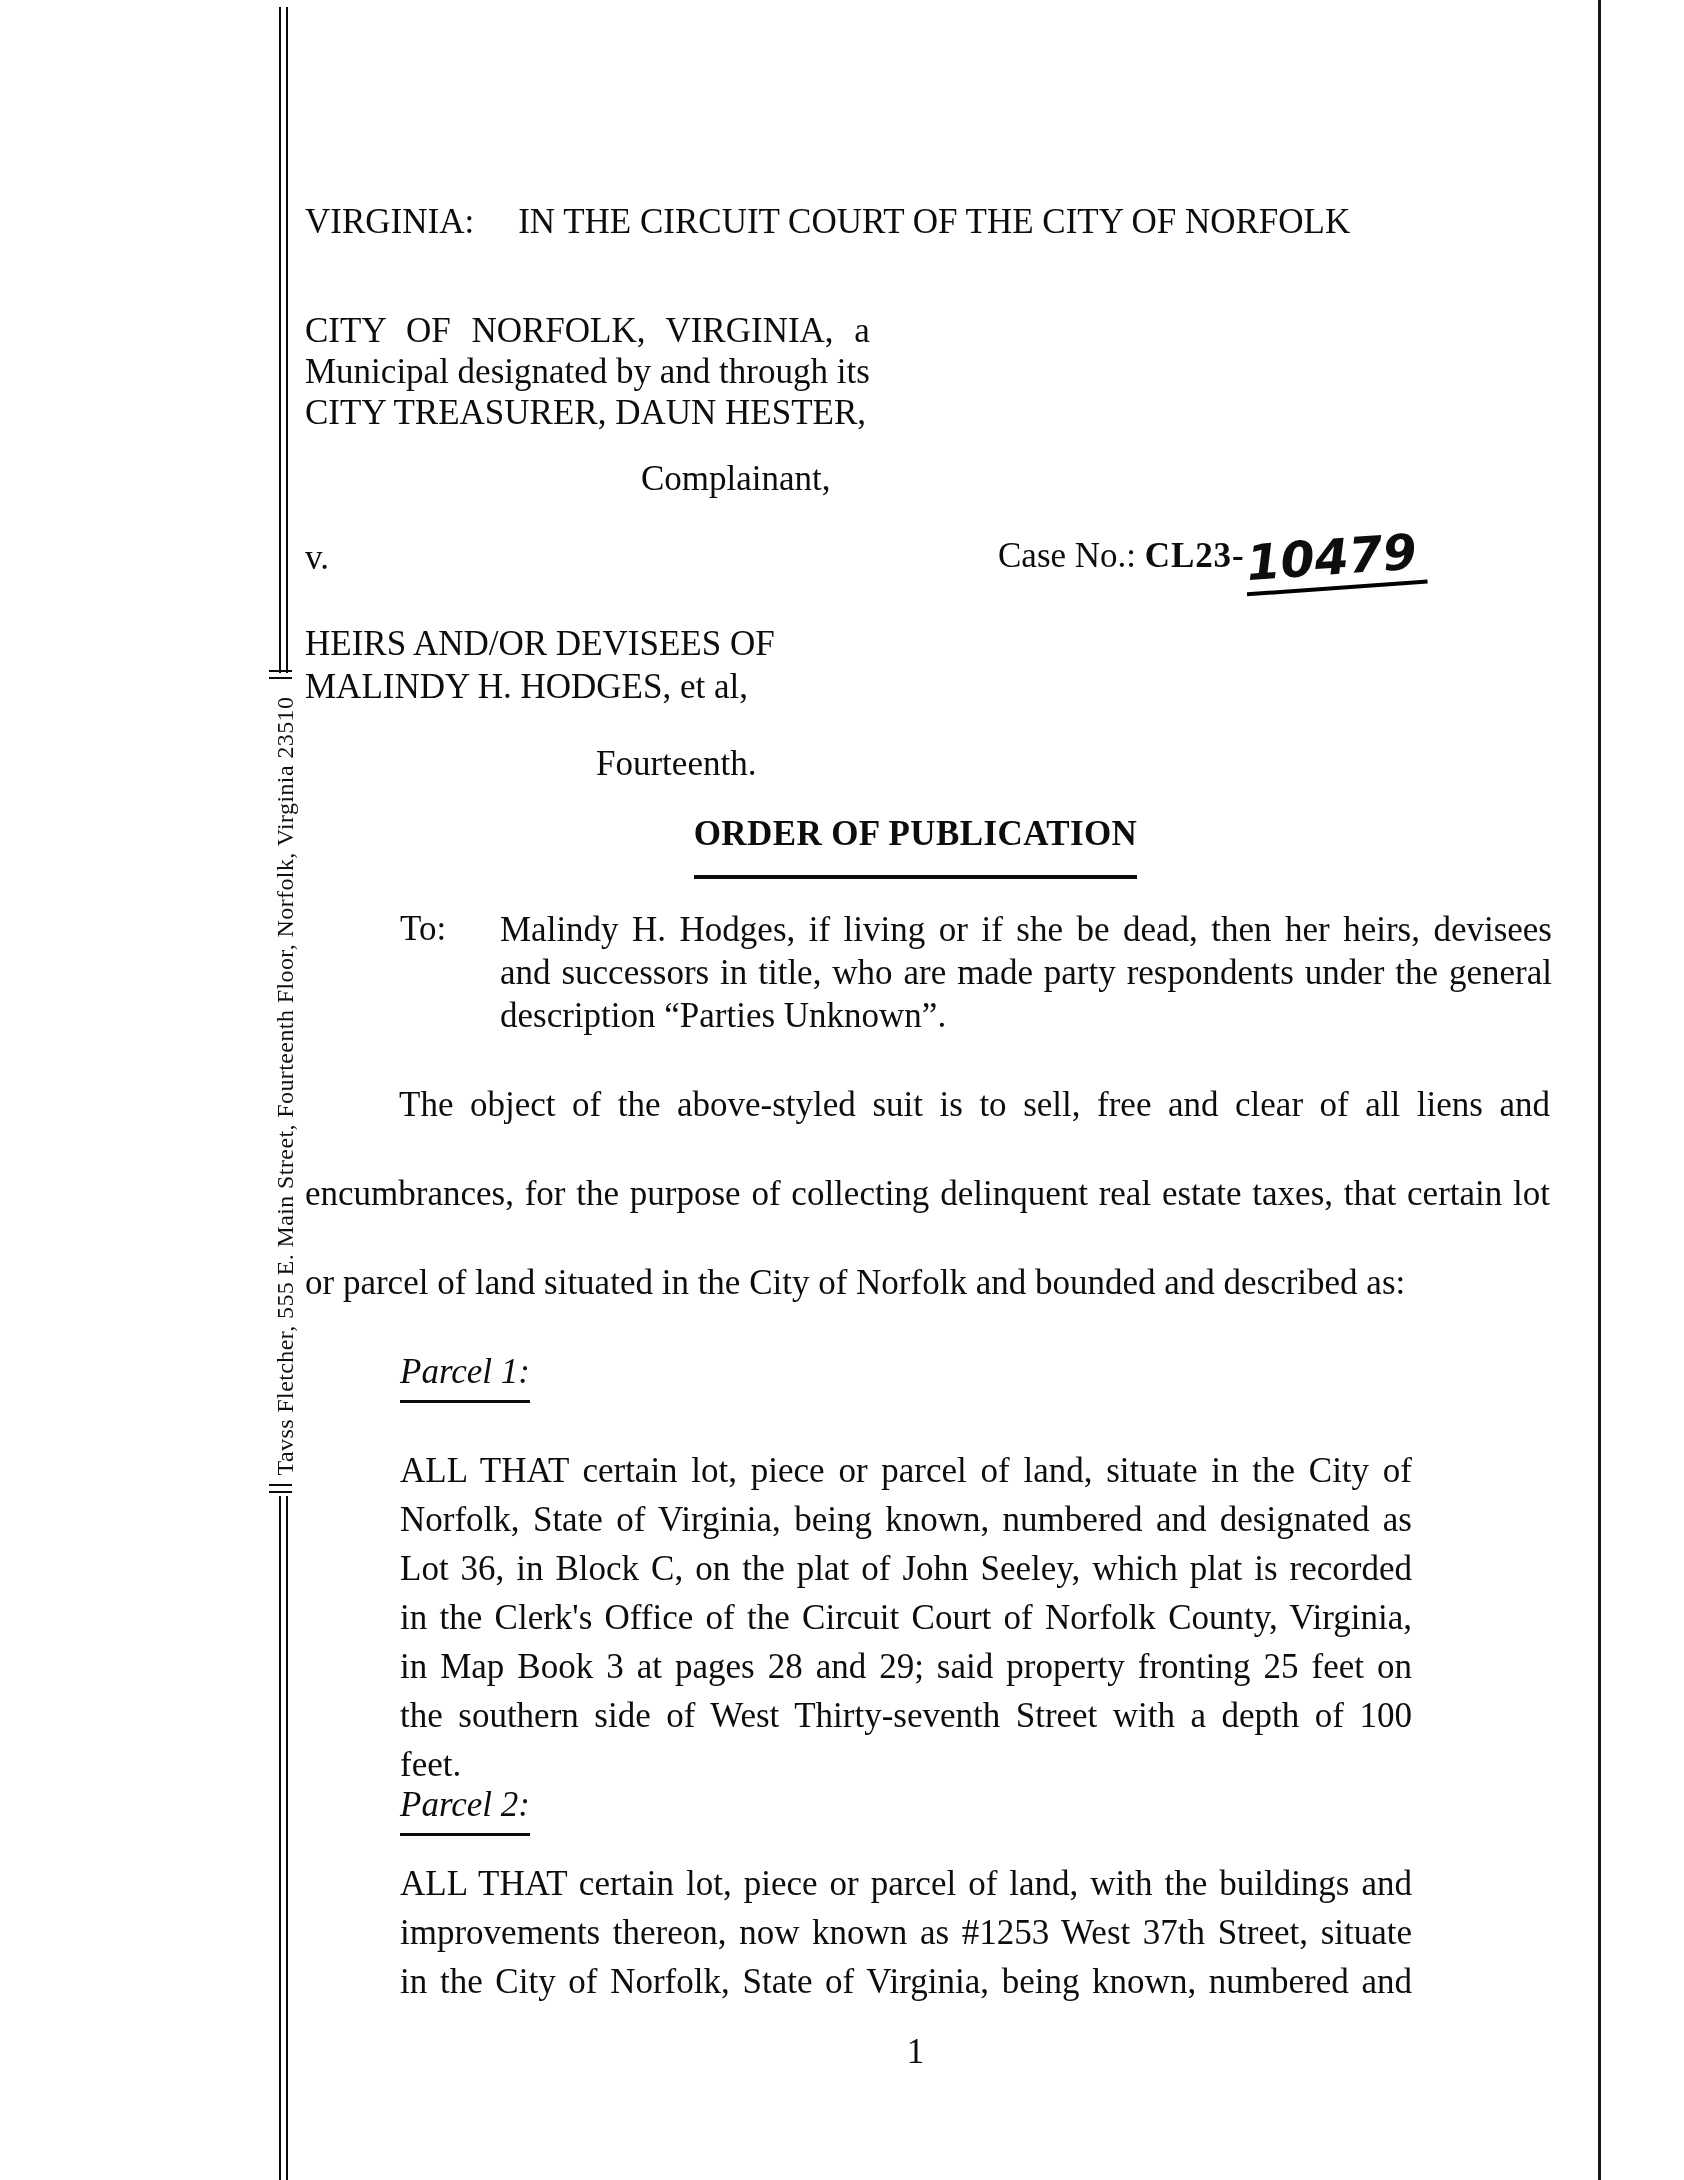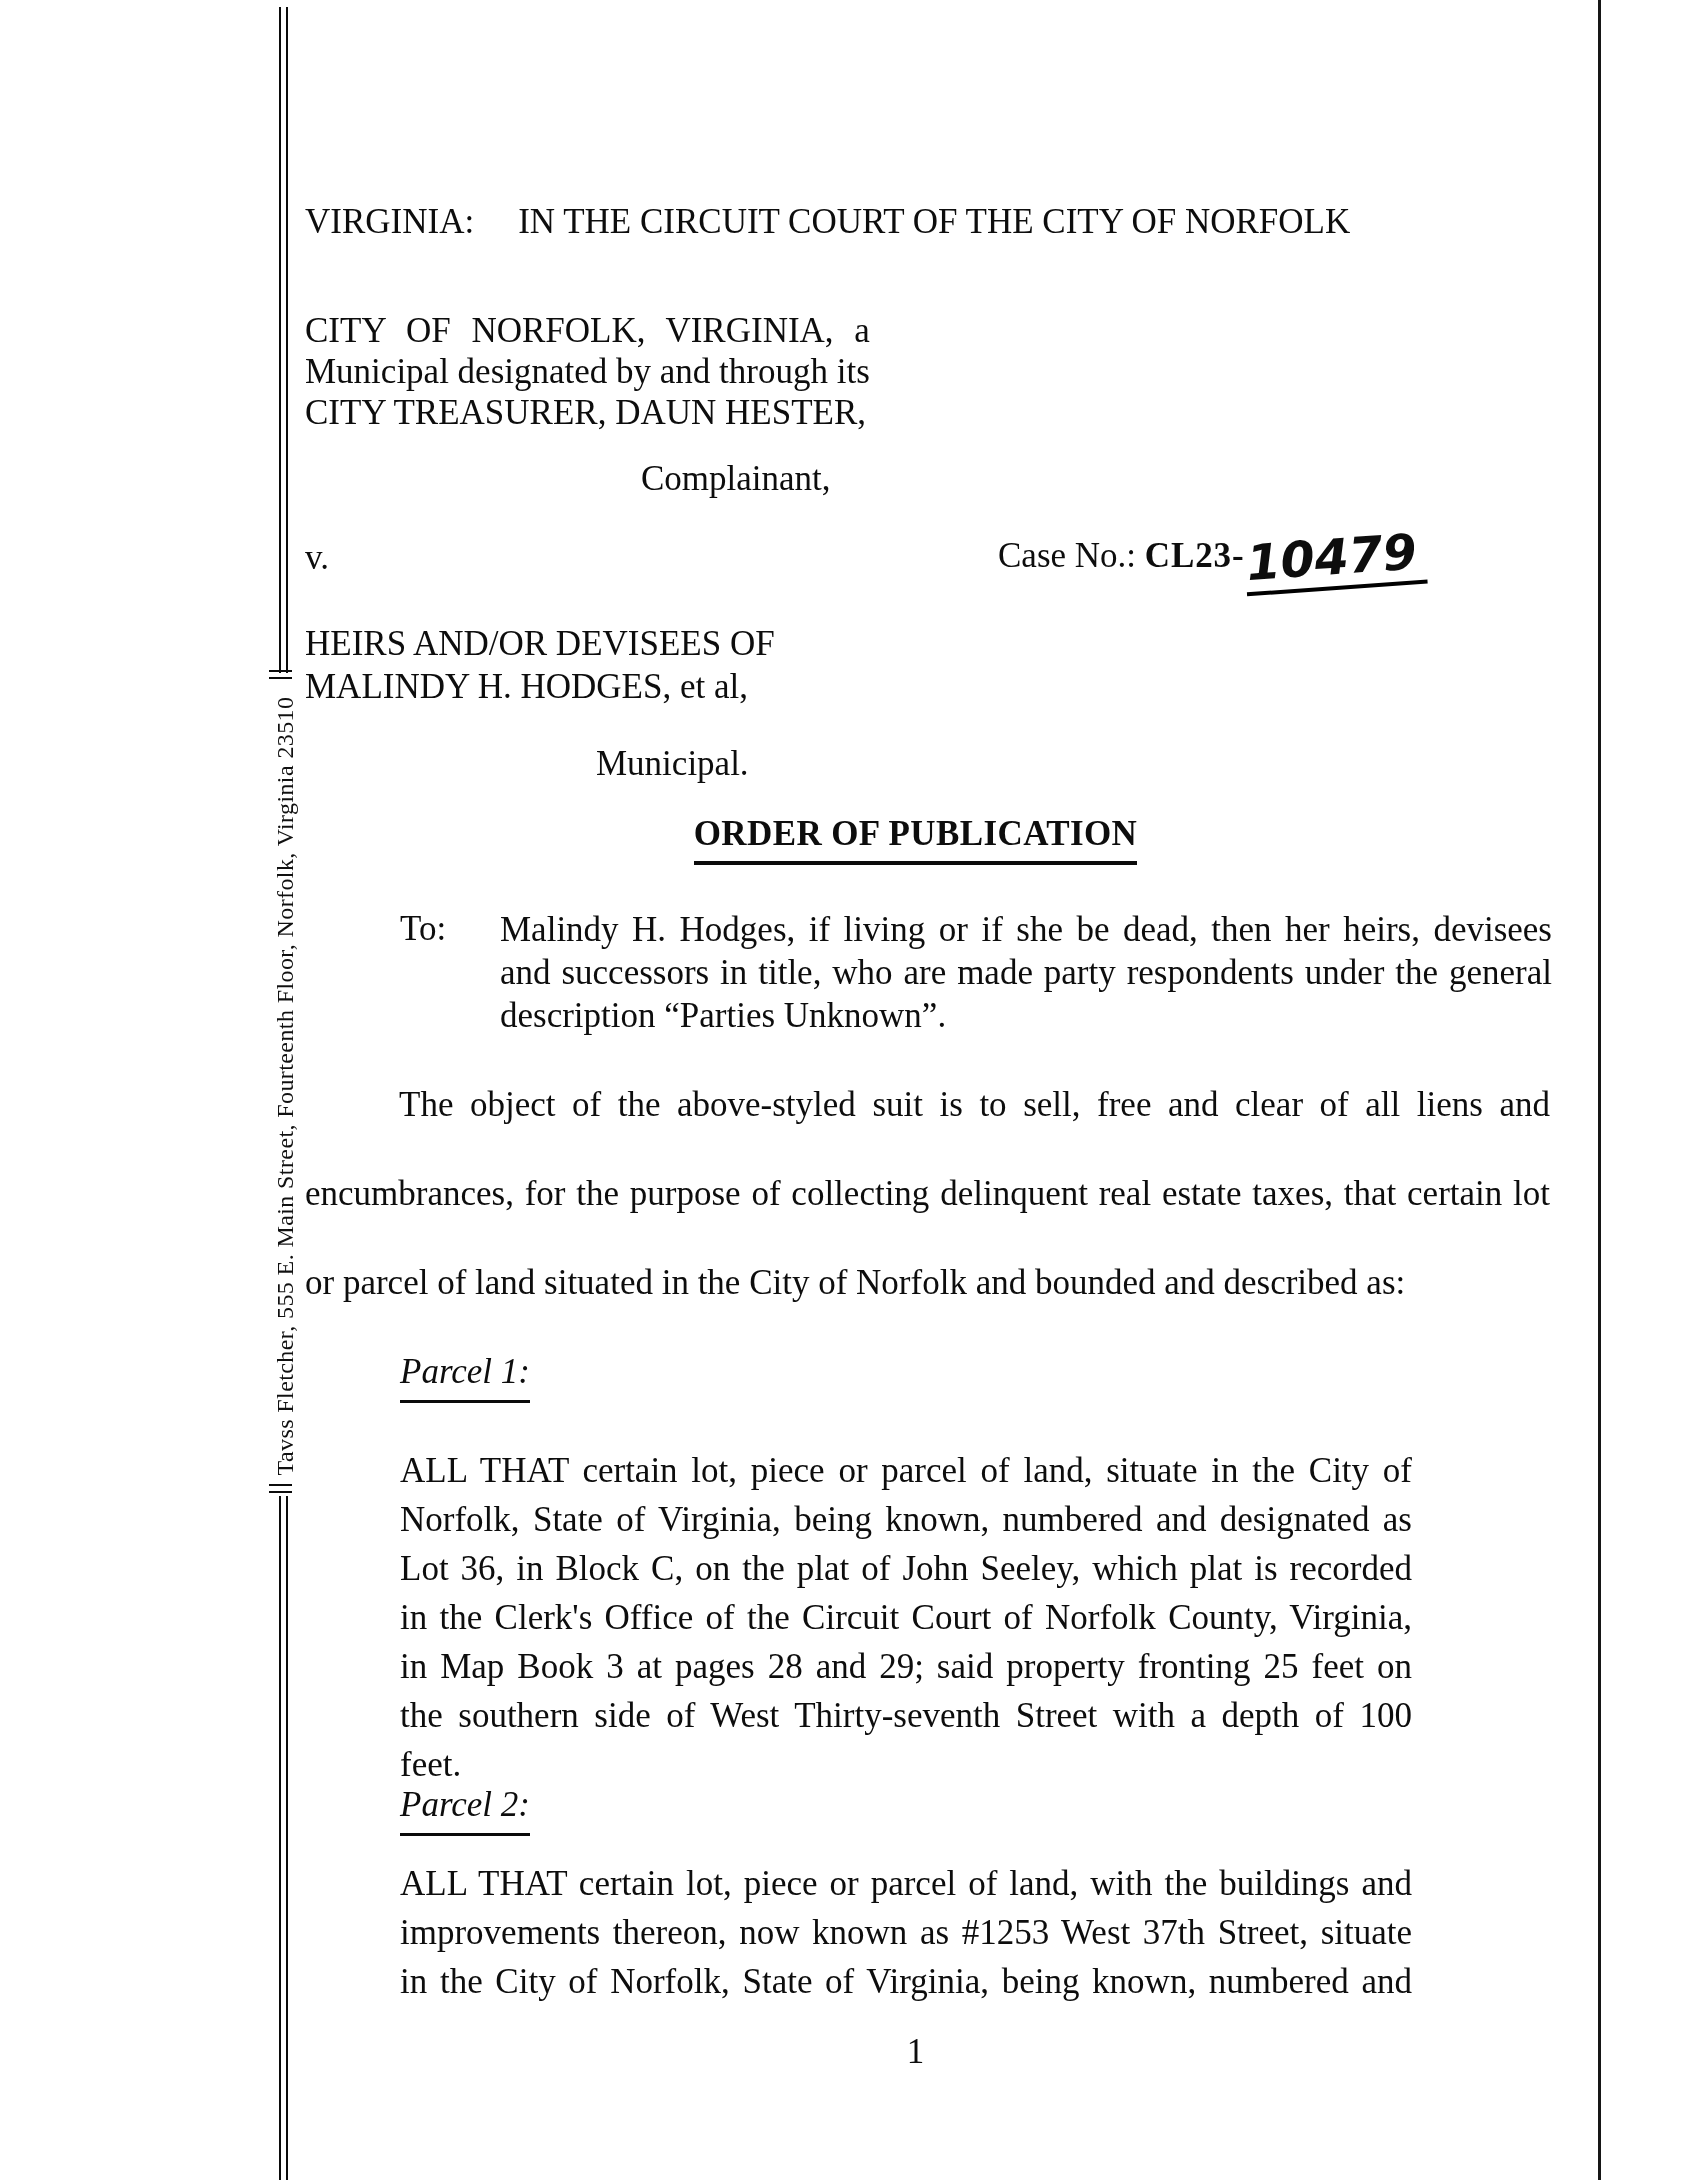--- a/index.html
+++ b/index.html
@@ -53,21 +53,21 @@
     border-bottom:4.3px solid #000;
     padding:0 8.5px 4.3px 1.7px;
     transform:rotate(-4deg);
     vertical-align:-6.8px;
   }
 
   .doc-title{
     font-weight:bold;text-align:center;width:1201px;
   }
   .doc-title .u{
-    display:inline-block;border-bottom:4.3px solid #0b0b0b;padding-bottom:6px;
+    display:inline-block;border-bottom:4.3px solid #0b0b0b;padding-bottom:20px;
     letter-spacing:0.4px;white-space:nowrap;
   }
 
   .heading-u{
     display:inline-block;border-bottom:3.4px solid #0b0b0b;padding-bottom:7px;
     white-space:nowrap;
     font-style:italic;
   }
 
   
@@ -115,21 +115,21 @@
 
 <div class="abs case-line" style="left:998px;top:535px;">
   <span>Case No.: </span><span class="case-prefix">CL23-</span><span class="case-hand">10479</span>
 </div>
 
 <div class="abs party" style="left:305px;top:622px;line-height:43px;">
     <div class="line">HEIRS AND/OR DEVISEES OF</div>
     <div class="line">MALINDY H. HODGES, et al,</div>
   </div>
 
-<div class="abs" style="left:596px;top:743px;">Municipal.</div>
+<div class="abs" style="left:596px;top:743px;">Fourteenth.</div>
 
 <div class="abs doc-title" style="left:315px;top:813px;">
   <span class="u">ORDER OF PUBLICATION</span>
 </div>
 
 <div class="abs to-block" style="left:400px;top:908px;">
   <span class="to-label">To:</span>
   <div class="to-lines jlines">
       <div class="line">Malindy H. Hodges, if living or if she be dead, then her heirs, devisees</div>
       <div class="line">and successors in title, who are made party respondents under the general</div>

